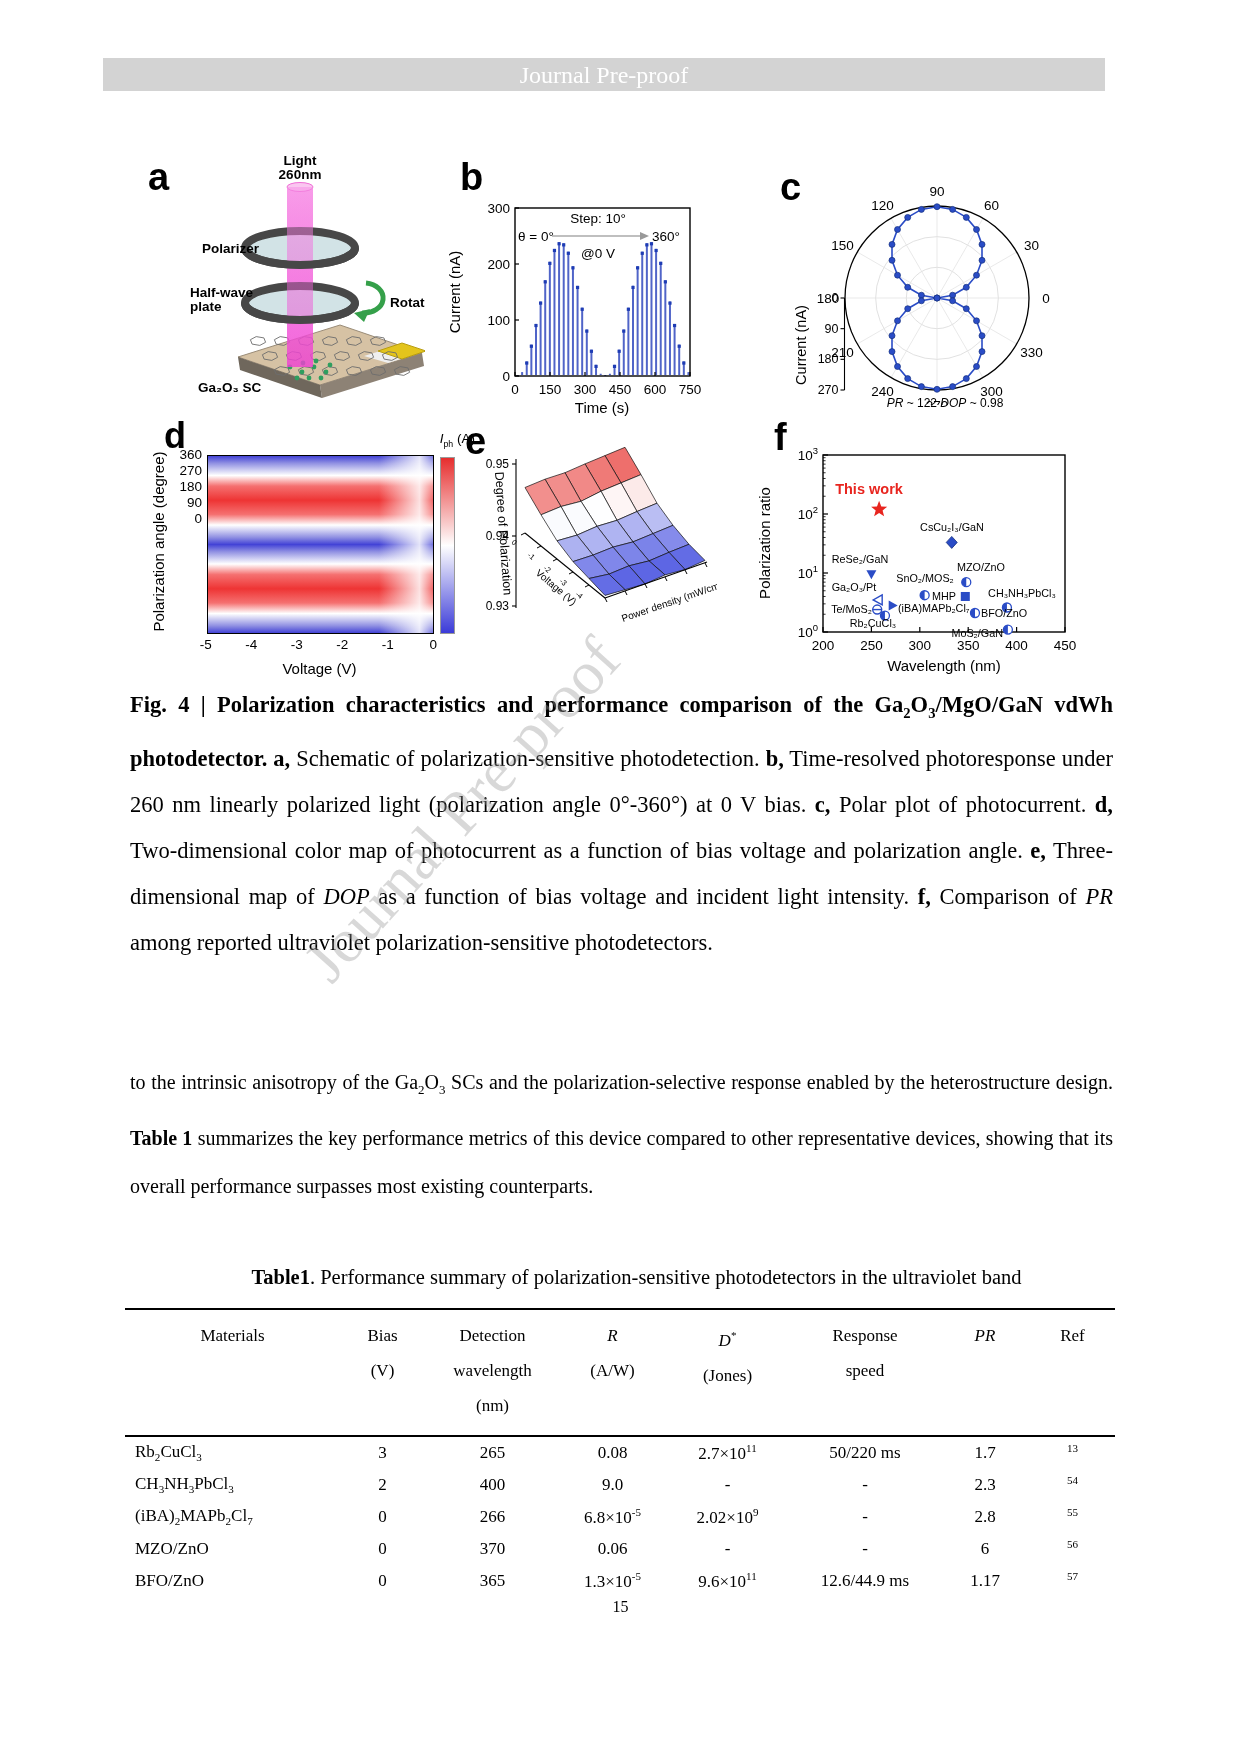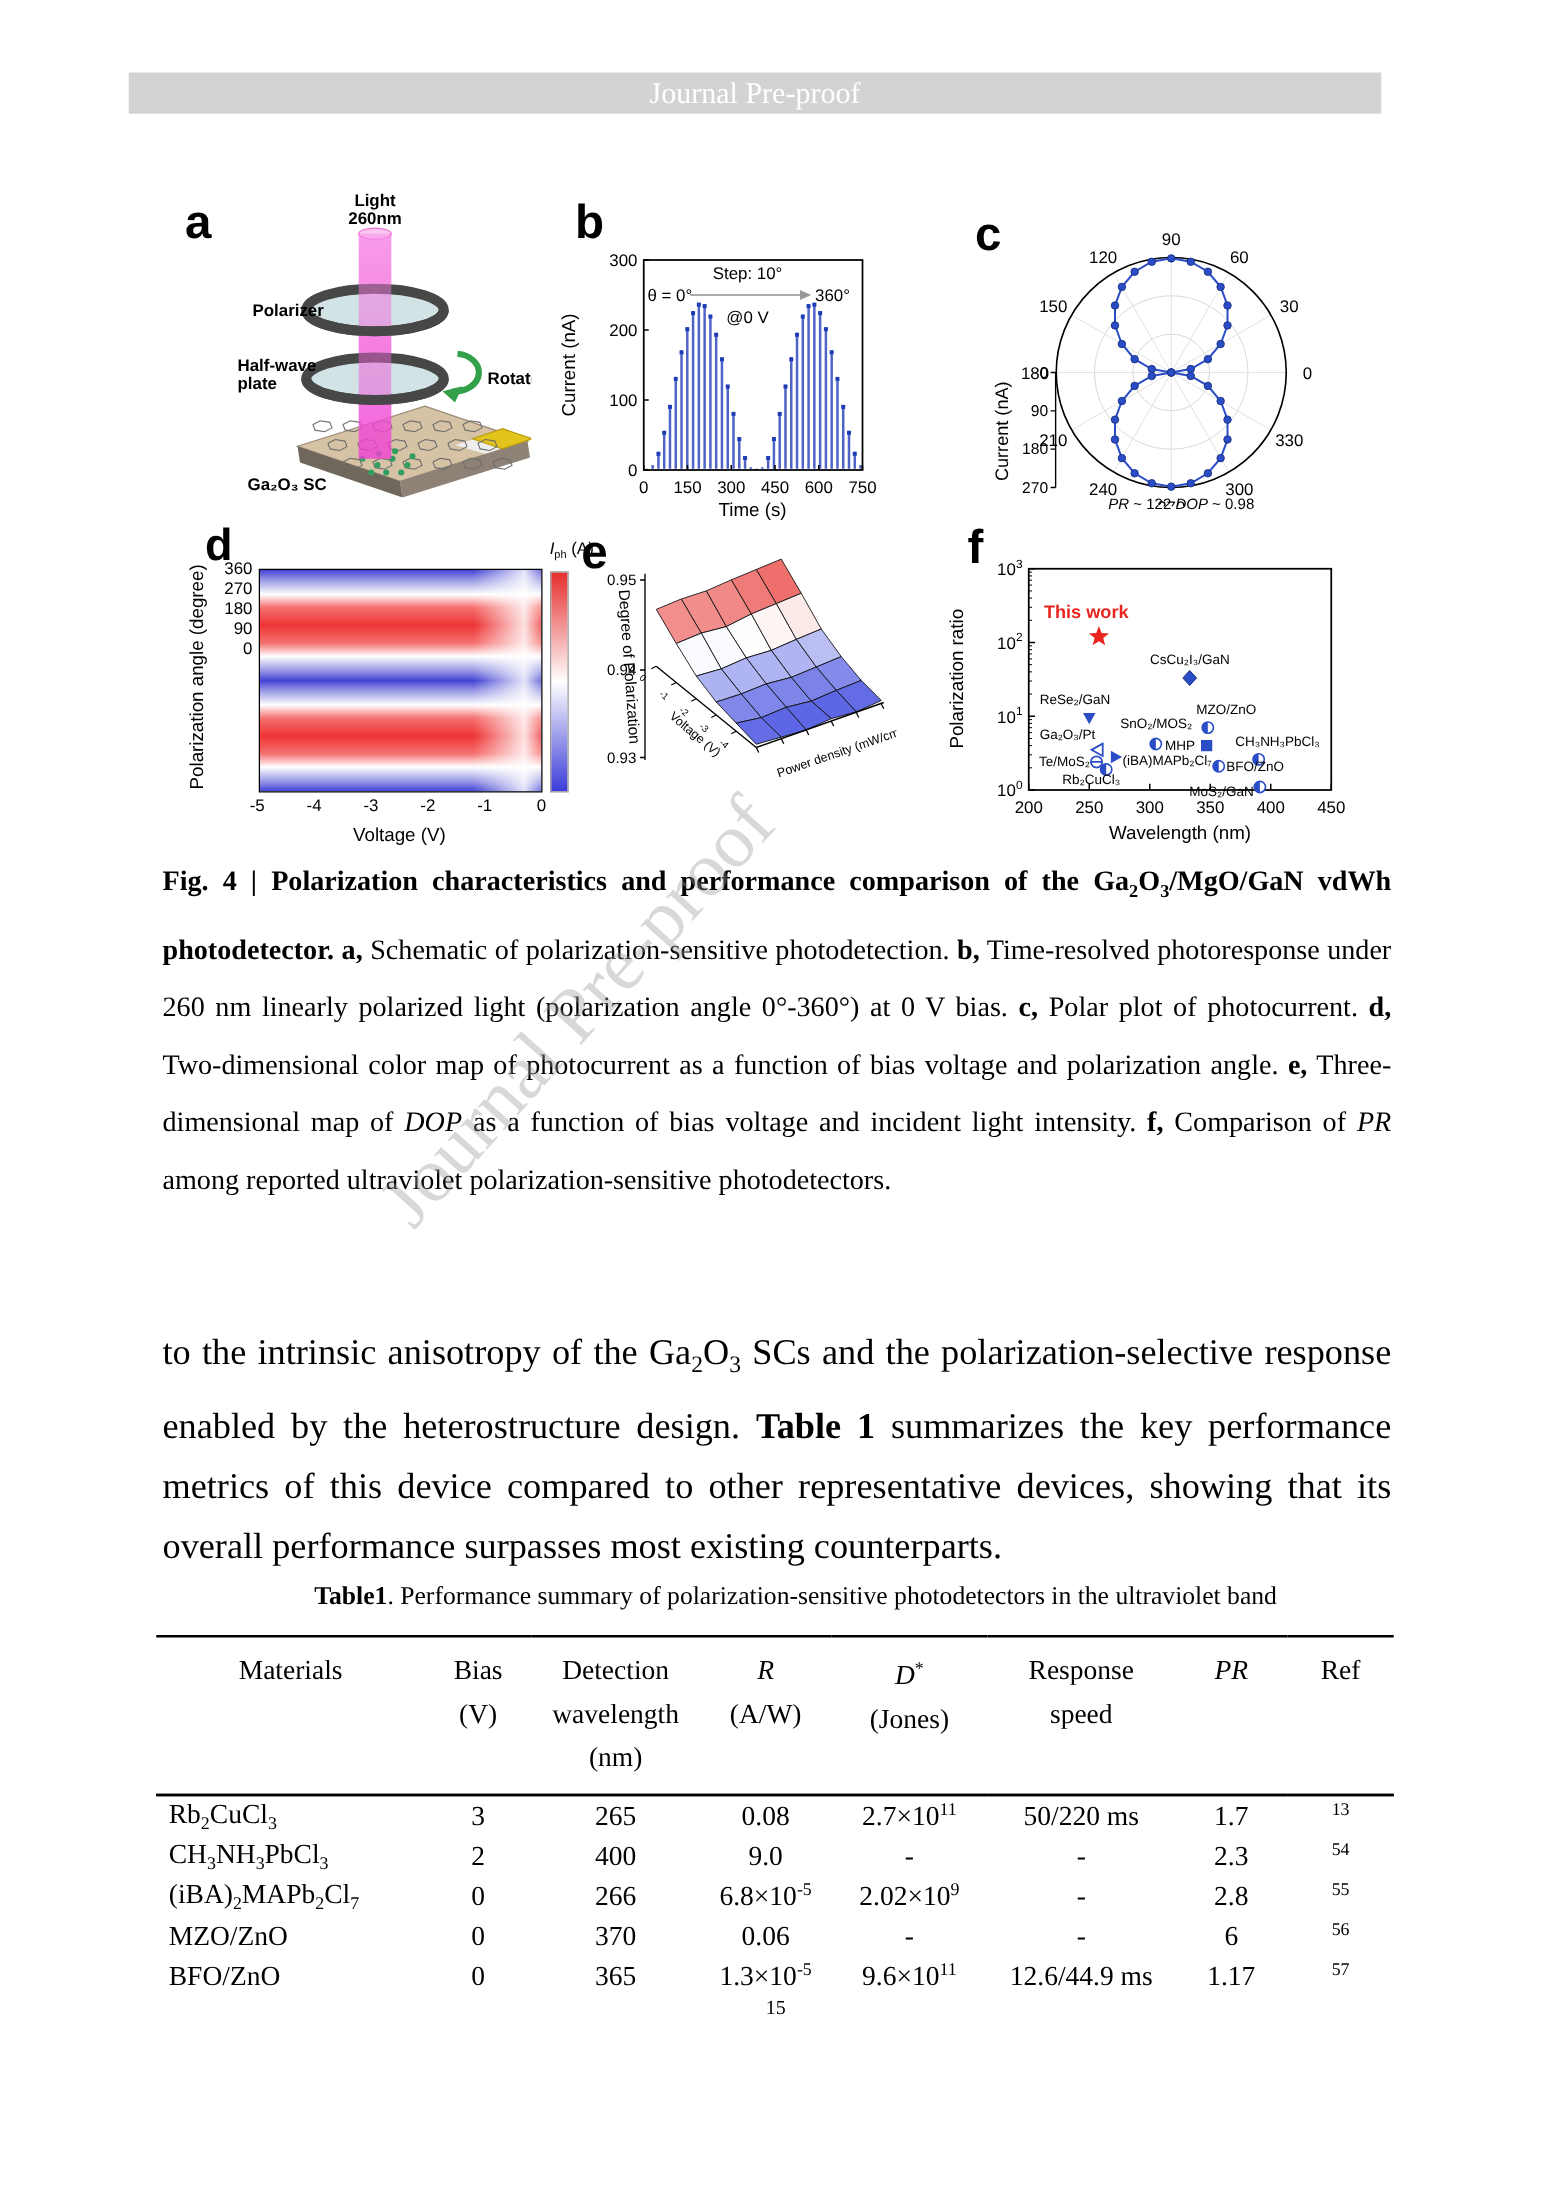--- a/index.html
+++ b/index.html
@@ -6,25 +6,25 @@
   .page{position:relative;width:1241px;height:1754px;background:#fff;margin:0 auto;
         font-family:"Liberation Serif","DejaVu Serif",serif;color:#000;overflow:hidden}
   .banner{position:absolute;left:103px;top:58px;width:1002px;height:33px;background:#d3d3d3;
           color:#fff;font-size:24px;text-align:center;line-height:34px;z-index:2}
   .watermark{position:absolute;left:290px;top:948px;transform:rotate(-48deg);transform-origin:0 0;
              font-size:62px;color:#9a9a9a;opacity:.38;z-index:6;pointer-events:none;white-space:nowrap}
   .figsvg{position:absolute;z-index:2}
   svg text{font-family:"Liberation Sans","DejaVu Sans",sans-serif}
   .cap{position:absolute;left:130px;top:682px;width:983px;font-size:22.5px;line-height:46px;
        text-align:justify;z-index:3}
-  .bodyp{position:absolute;left:130px;top:1058px;width:983px;font-size:29px;line-height:48px;
+  .bodyp{position:absolute;left:130px;top:1058px;width:983px;font-size:20px;line-height:48px;
        text-align:justify;z-index:3}
   .tcap{position:absolute;left:0;top:1266px;width:100%;text-align:center;font-size:20.5px;z-index:3}
   table.t{position:absolute;left:125px;top:1308px;width:990px;border-collapse:collapse;
-          border-top:2.5px solid #000;font-size:22px;z-index:3}
+          border-top:2.5px solid #000;font-size:17px;z-index:3}
   table.t th{font-weight:normal;vertical-align:top;padding:8px 2px 12px;line-height:35px;
           white-space:pre-line;border-bottom:2px solid #000;text-align:center}
   table.t td{height:32px;text-align:center;padding:0 2px}
   table.t td:first-child{text-align:left;padding-left:10px}
   sub,sup{font-size:0.65em}
   .pagenum{position:absolute;left:0;top:1598px;width:100%;text-align:center;font-size:16px;z-index:3}
   
   .pd{position:absolute;left:140px;top:415px;width:345px;height:275px;z-index:2;
       font-family:"Liberation Sans","DejaVu Sans",sans-serif}
   .pd .plab{position:absolute;left:24px;top:0px;font-size:36px;font-weight:bold}

